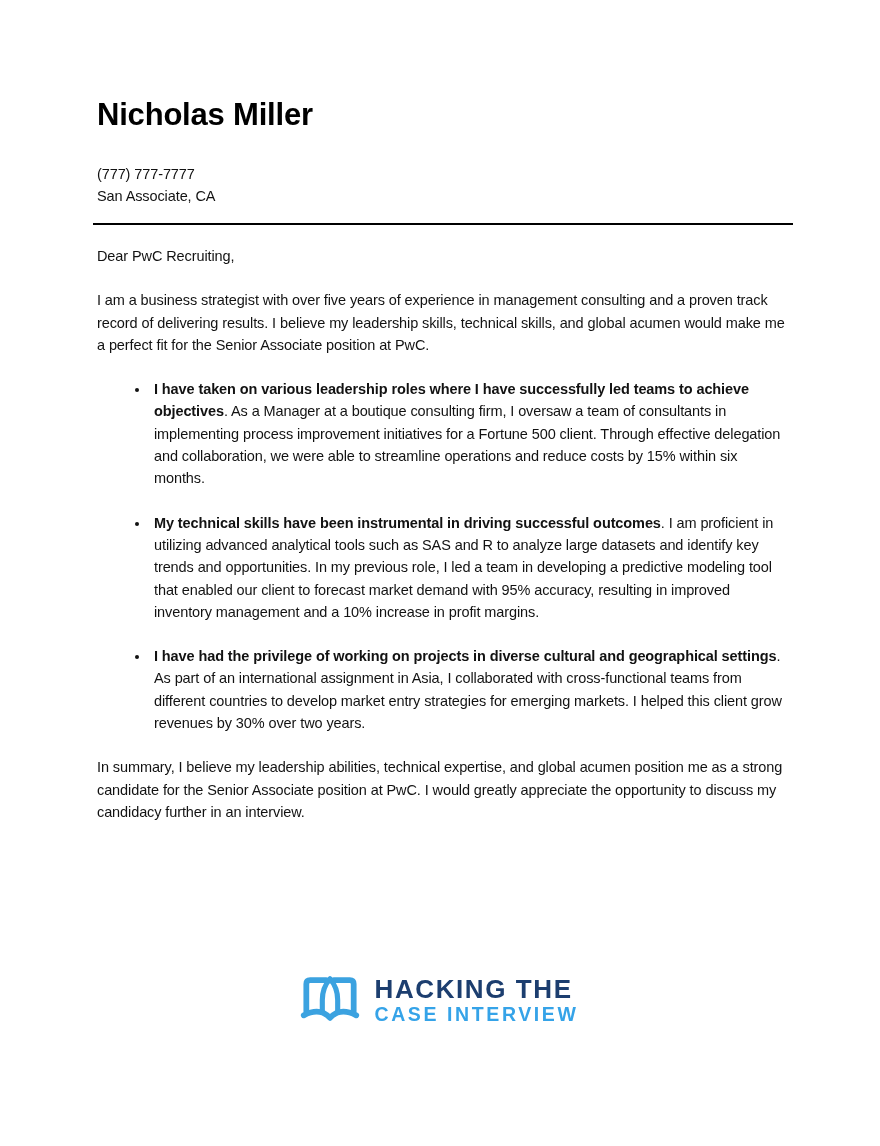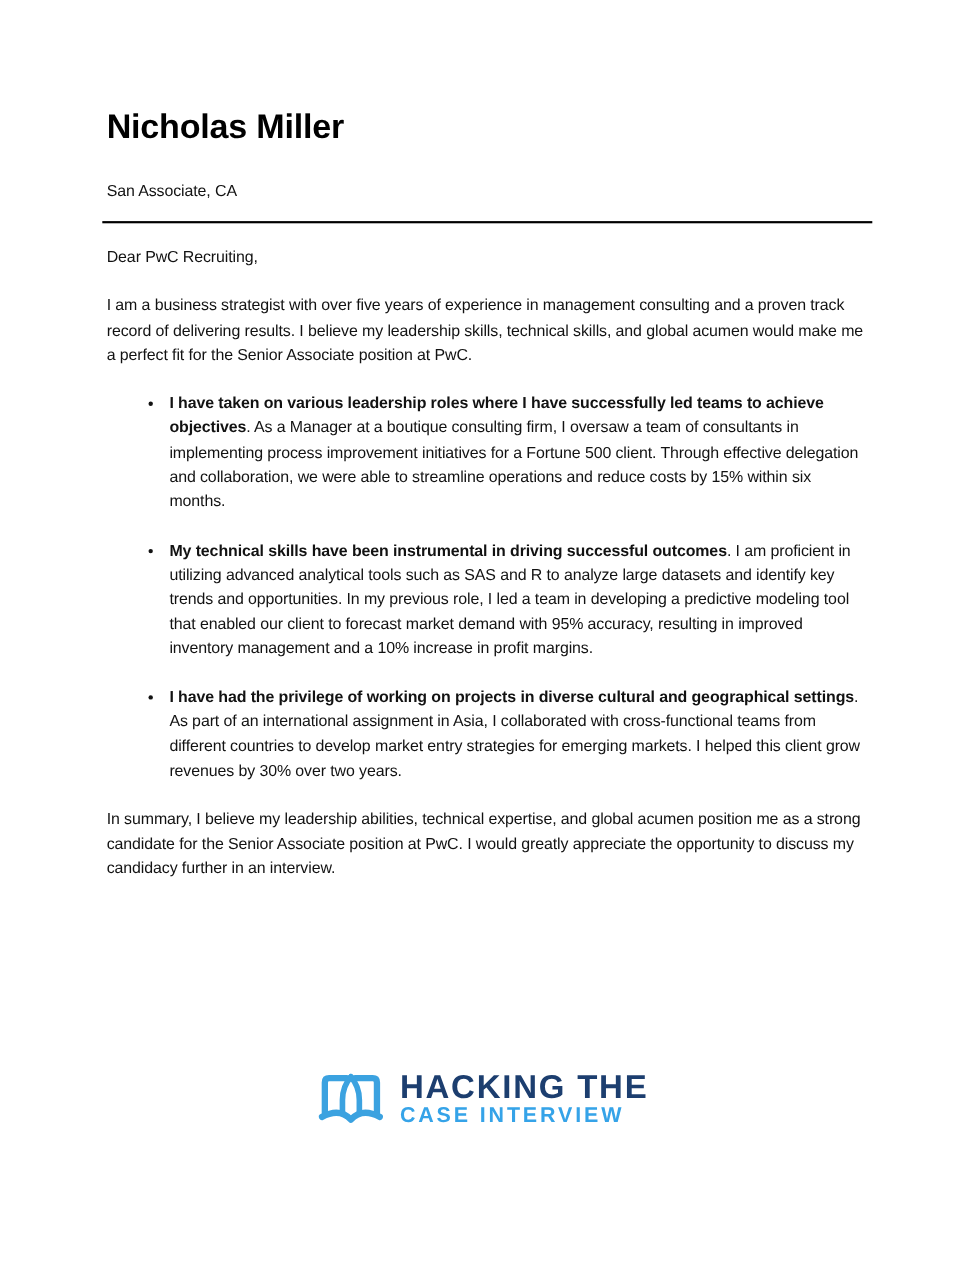--- a/index.html
+++ b/index.html
@@ -56,21 +56,21 @@
     left: 0;
     right: 0;
     display: flex;
     justify-content: center;
     align-items: center;
     gap: 13px;
   }
   .logo-icon svg { display: block; }
   .logo-text { display: flex; flex-direction: column; }
   .logo-line1 {
-    font-size: 30px;
+    font-size: 26px;
     font-weight: 700;
     color: #1c3e6f;
     letter-spacing: 1.6px;
     line-height: 28px;
   }
   .logo-line2 {
     font-size: 19.5px;
     font-weight: 700;
     color: #35a3e8;
     letter-spacing: 2.6px;
@@ -78,20 +78,21 @@
   }
 </style>
 </head>
 <body>
 
 <div class="page">
 
   <header>
     <h1 class="name">Nicholas Miller</h1>
     <div class="contact">
+      <div class="contact-line">(777) 777-7777</div>
       <div class="contact-line">San Associate, CA</div>
     </div>
   </header>
 
   <hr class="divider">
 
   <main class="body-text">
     <p class="greeting">Dear PwC Recruiting,</p>
 
     <p class="para">I am a business strategist with over five years of experience in management consulting and a proven track record of delivering results. I believe my leadership skills, technical skills, and global acumen would make me a perfect fit for the Senior Associate position at PwC.</p>

